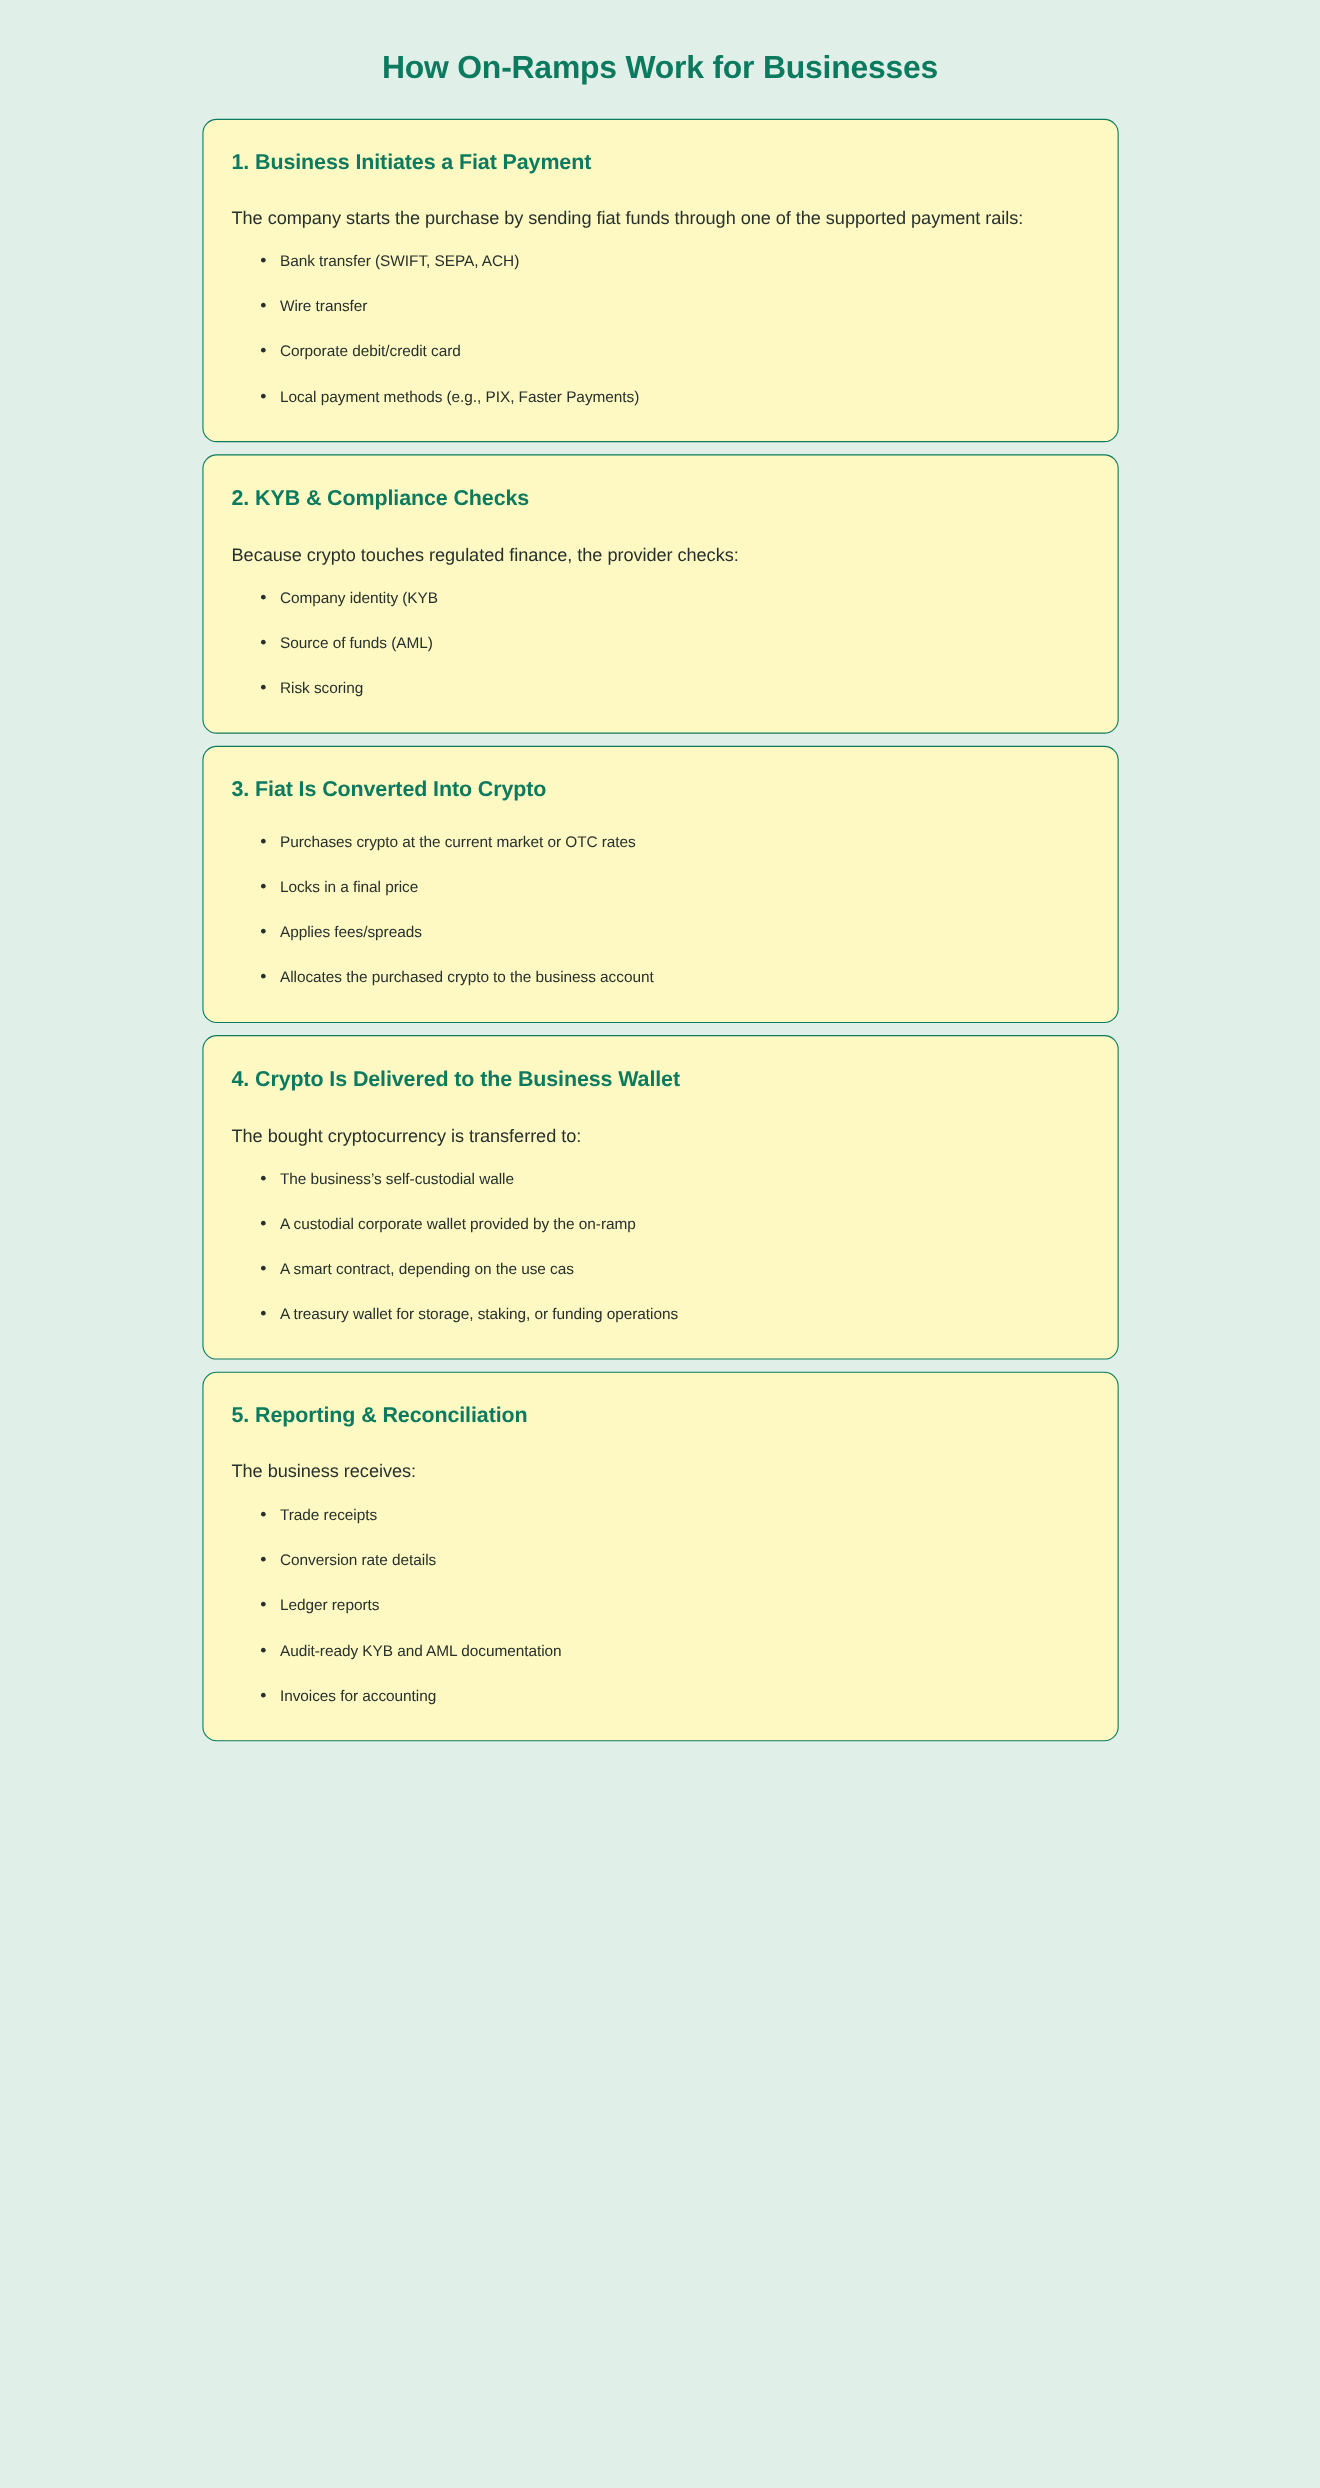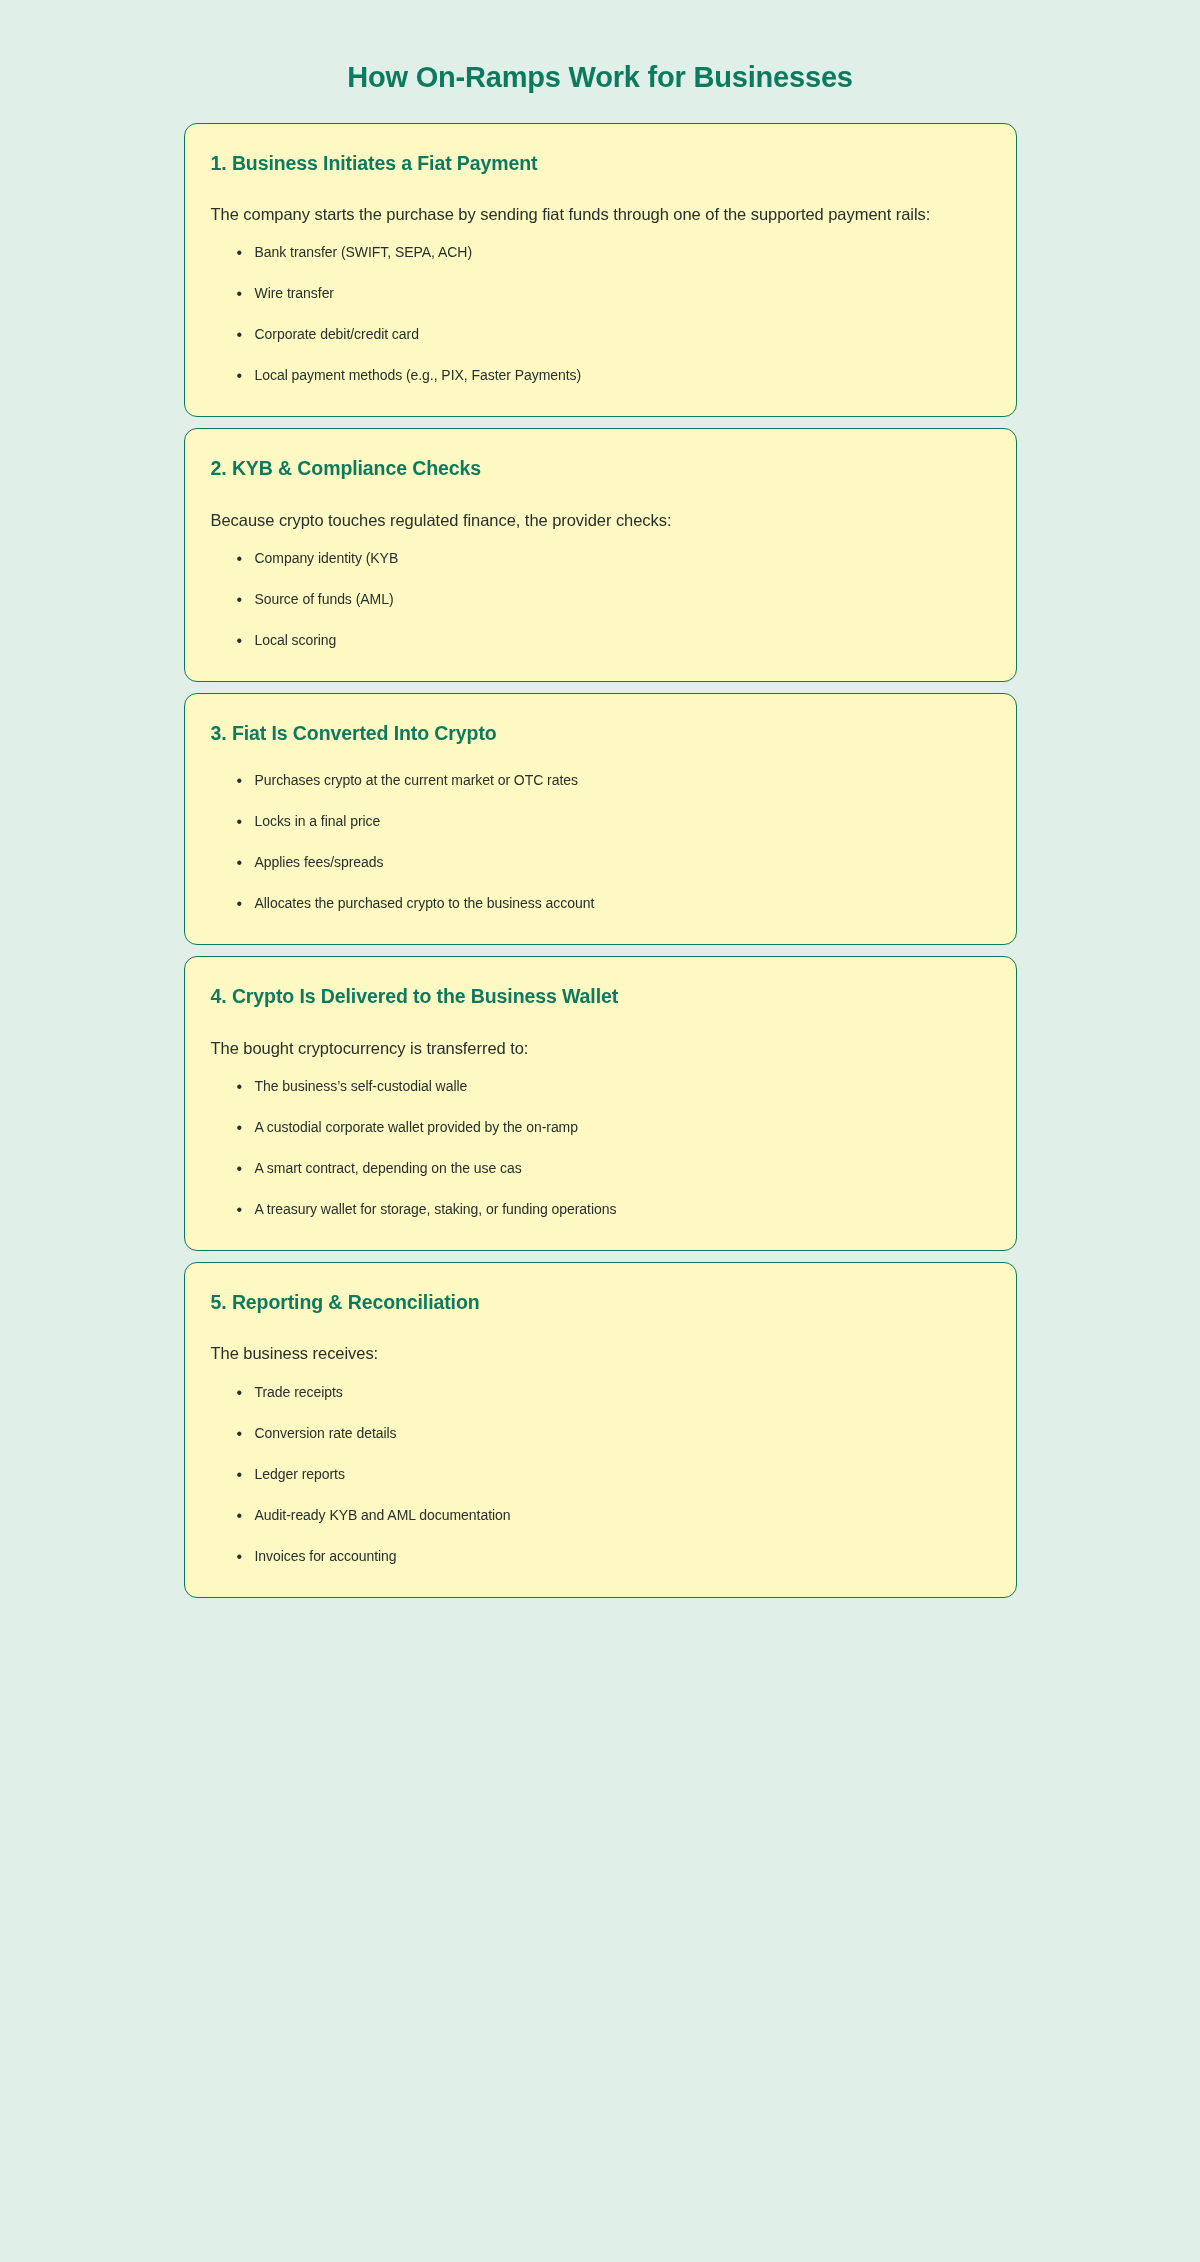--- a/index.html
+++ b/index.html
@@ -12,21 +12,21 @@
   body {
     background: #e0efe8;
     font-family: "Liberation Sans", "DejaVu Sans", sans-serif;
     -webkit-font-smoothing: antialiased;
   }
 
   .page {
     width: 1200px;
     min-height: 2262px;
     background: #e0efe8;
-    padding: 15px;
+    padding: 0;
     position: relative;
   }
 
   .inner {
     width: 833px;
     margin: 0 auto;
     padding-top: 30px;
   }
 
   .page-title {
@@ -118,21 +118,21 @@
             <li>Corporate debit/credit card</li>
             <li>Local payment methods (e.g., PIX, Faster Payments)</li>
           </ul>
         </div>
         <div class="card">
           <h2 class="card-heading">2. KYB &amp; Compliance Checks</h2>
           <p class="card-intro">Because crypto touches regulated finance, the provider checks:</p>
           <ul class="bullets">
             <li>Company identity (KYB</li>
             <li>Source of funds (AML)</li>
-            <li>Local scoring</li>
+            <li>Risk scoring</li>
           </ul>
         </div>
         <div class="card">
           <h2 class="card-heading">3. Fiat Is Converted Into Crypto</h2>
           <ul class="bullets">
             <li>Purchases crypto at the current market or OTC rates</li>
             <li>Locks in a final price</li>
             <li>Applies fees/spreads</li>
             <li>Allocates the purchased crypto to the business account</li>
           </ul>

